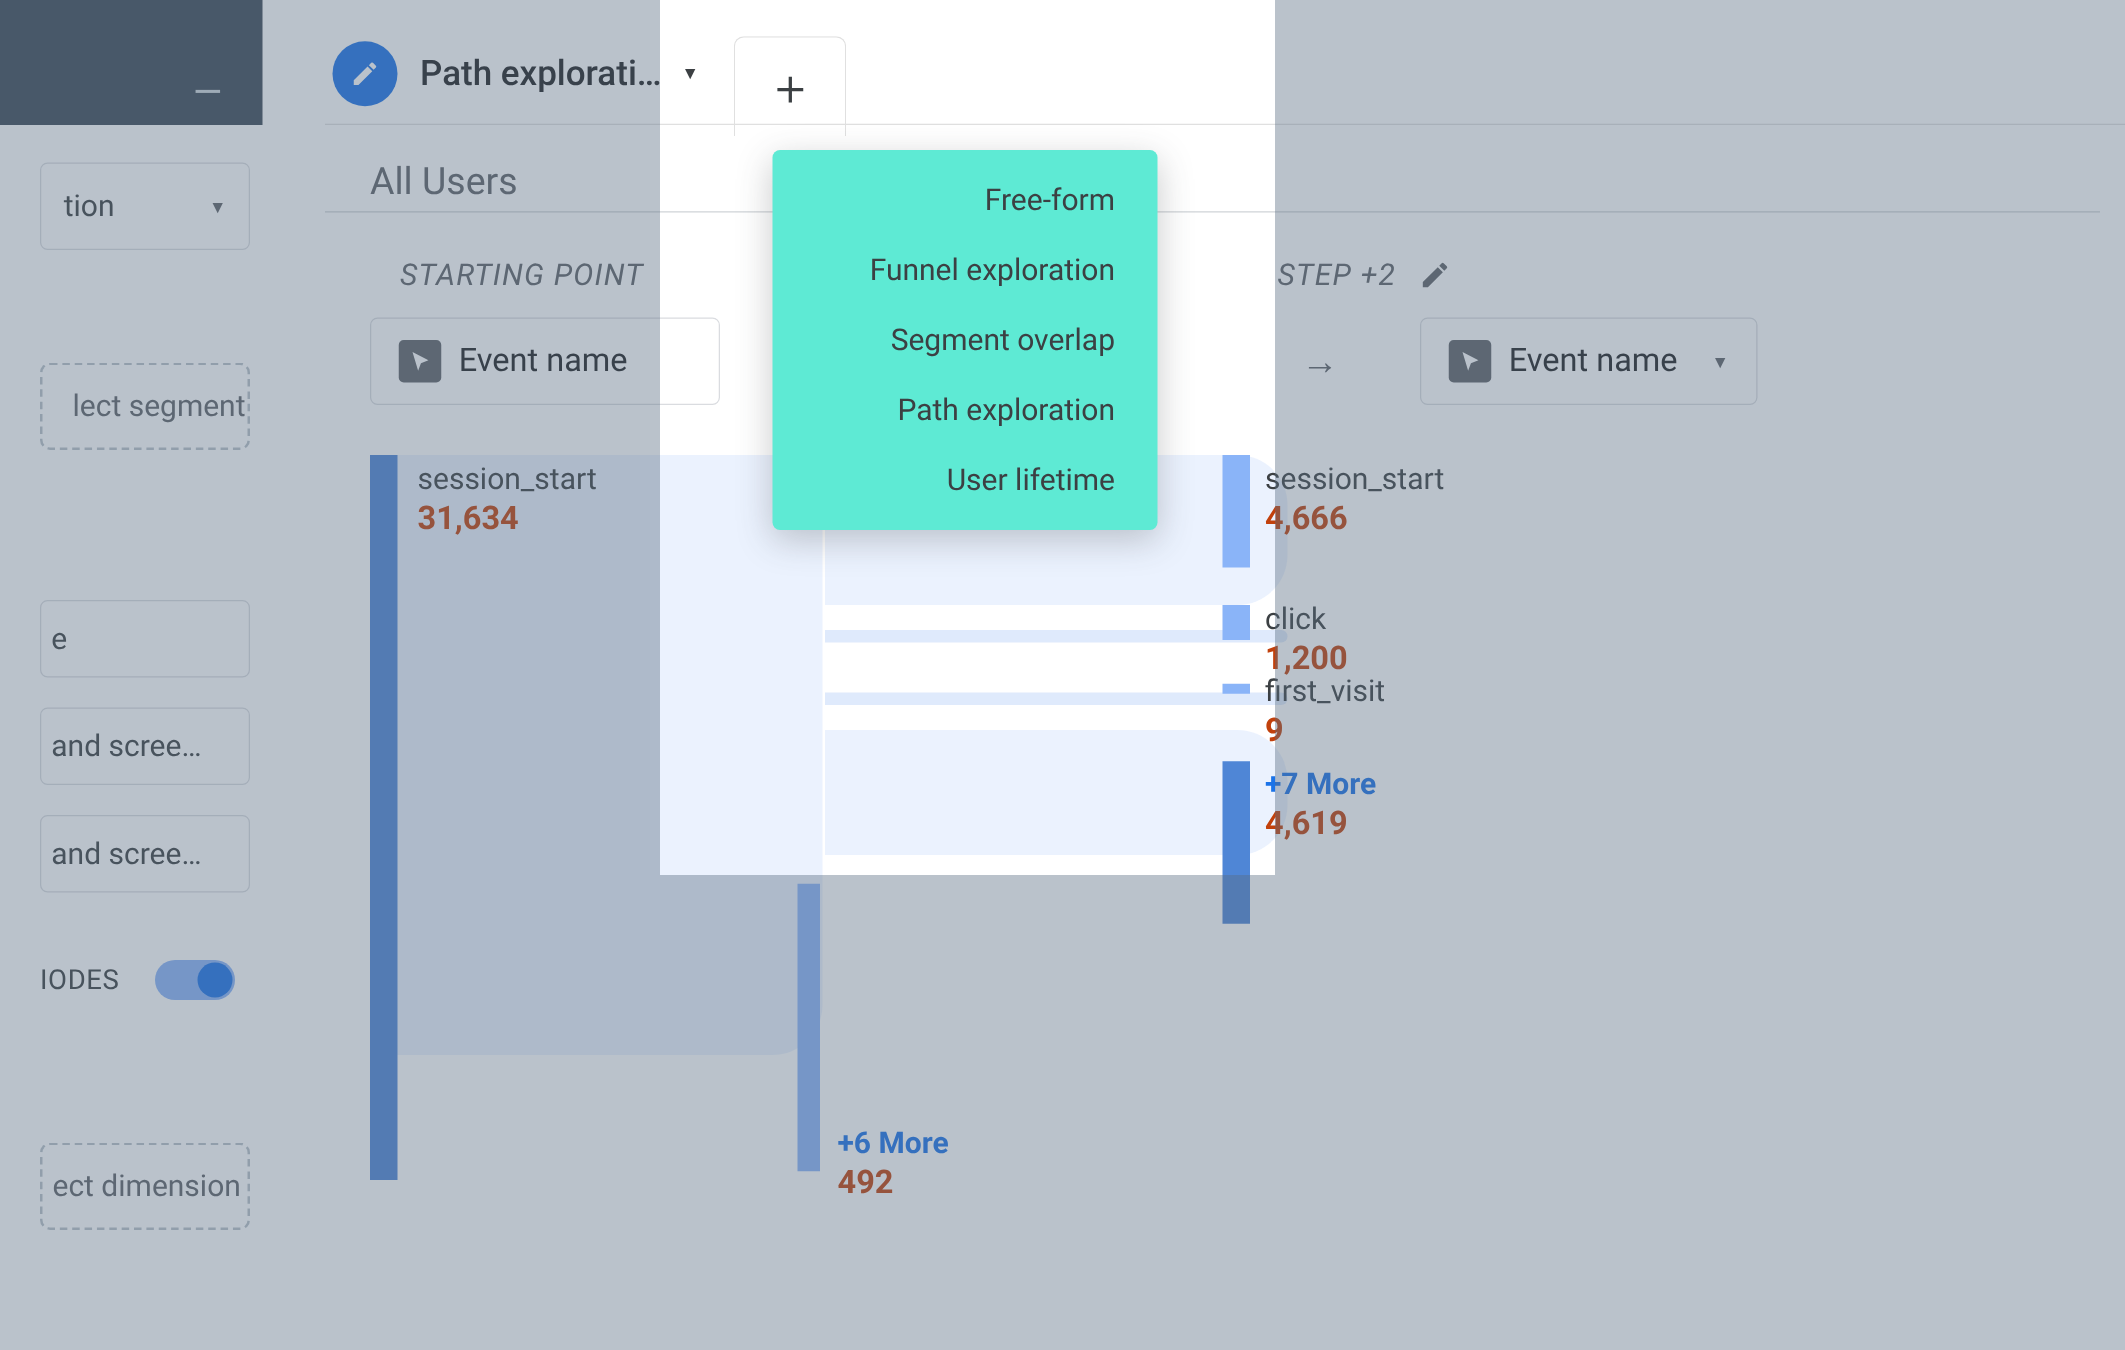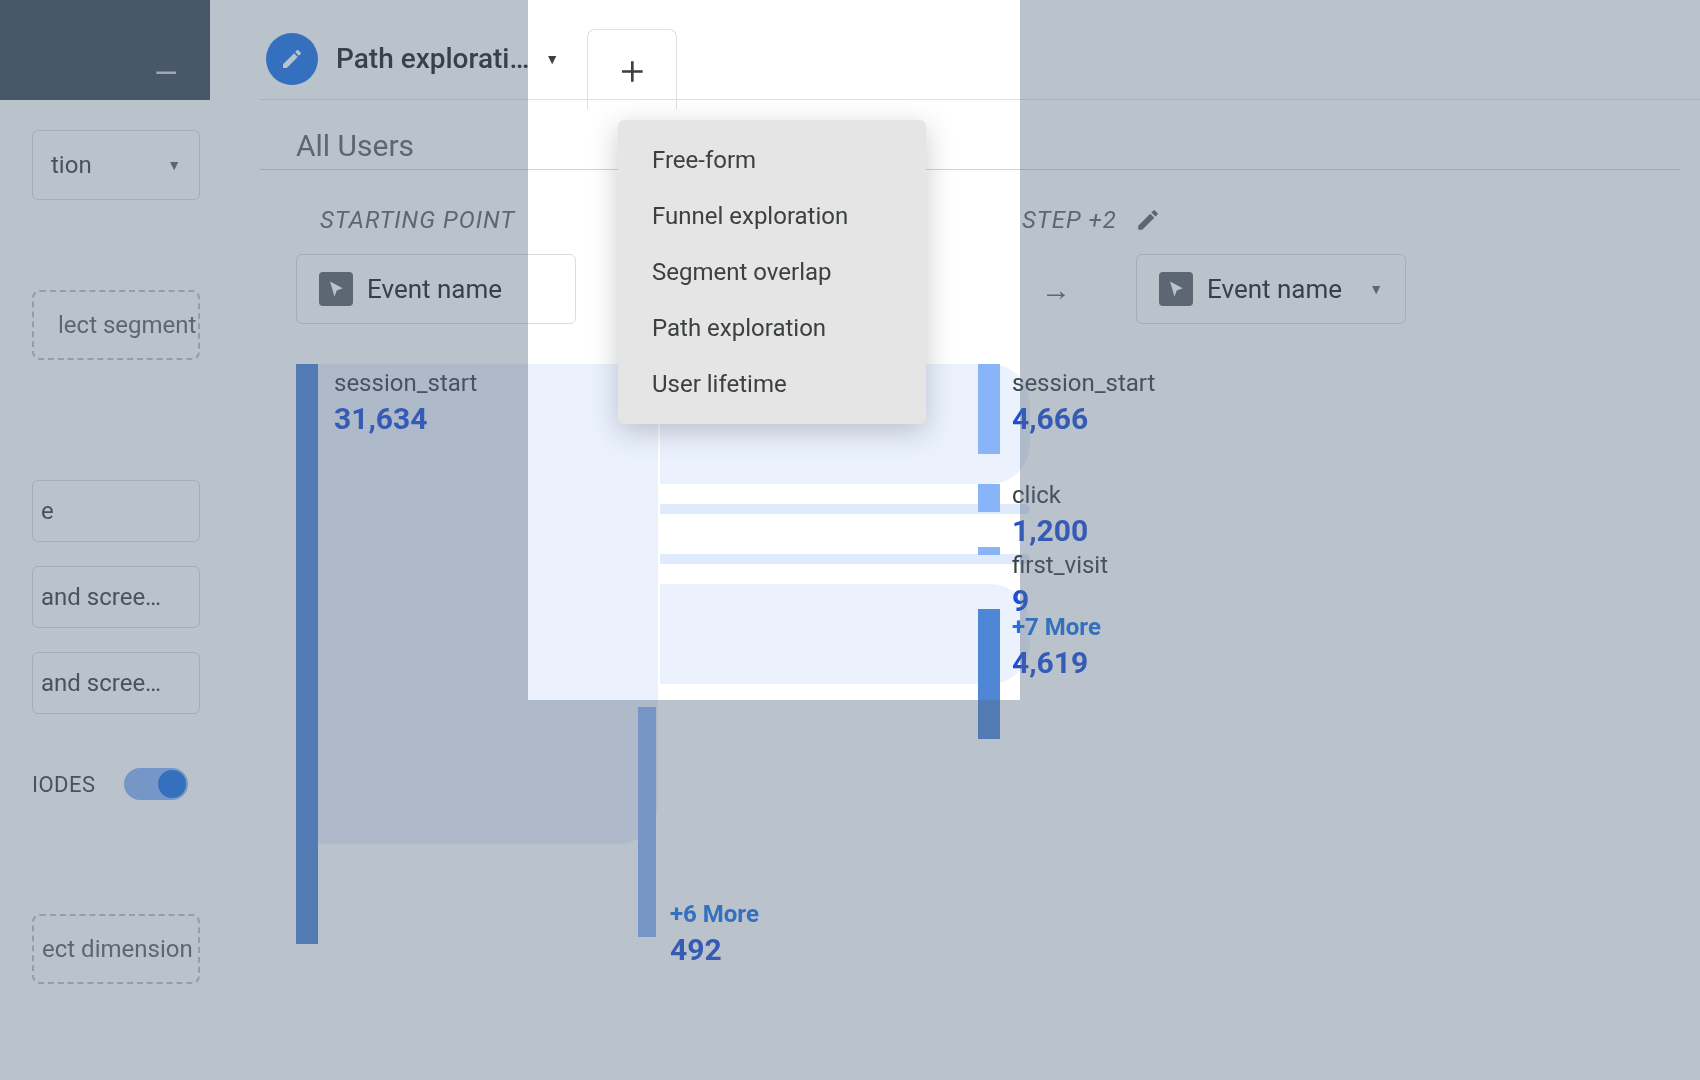--- a/index.html
+++ b/index.html
@@ -117,36 +117,36 @@
 
   
   .sankey { position: relative; height: 700px; margin-top: 10px; }
   .node-bar {
     position: absolute; background: #4f86d6; width: 22px;
   }
   .node-bar.lt { background: #8ab4f8; }
   .node-label {
     position: absolute; font-size: 24px; color: #3c4043; line-height: 1.3;
   }
-  .node-label .ct { font-weight: 700; color: #1d4ed8; font-size: 30px; }
+  .node-label .ct { font-weight: 700; color: #c2410c; font-size: 26px; }
   .more-link { color: #1a73e8; font-weight: 700; }
 
   
   .flow {
     position: absolute; background: #e8f0fe; opacity: .85;
     border-radius: 0 40px 40px 0;
   }
   .flow.thin { background: #d9e6fb; height: 10px; }
 
   
   .menu {
     position: absolute; left: 618px; top: 120px; width: 308px;
-    background: #e5e5e5; border-radius: 6px;
+    background: #5eead4; border-radius: 6px;
     box-shadow: 0 8px 28px rgba(60,64,67,.28);
-    padding: 12px 0; z-index: 50;
+    padding: 12px 0; z-index: 50; text-align: right;
   }
   .menu-item {
     padding: 14px 34px; font-size: 24px; color: #3c4043;
     cursor: pointer;
   }
   
   .veilpiece { position: absolute; background: rgba(90,110,130,.42); z-index: 40; }
   .vp-left  { left:0; top:0; width:528px; height:1080px; }
   .vp-right { left:1020px; top:0; width:680px; height:1080px; }
   .vp-bottom{ left:528px; top:700px; width:492px; height:380px; }
@@ -264,21 +264,21 @@
       <div class="ct">4,666</div>
     </div>
 
     <div class="node-bar lt" style="left:718px; top:150px; height:28px;"></div>
     <div class="node-label" style="left:752px; top:146px;">
       <div>click</div>
       <div class="ct">1,200</div>
     </div>
 
     <div class="node-bar lt" style="left:718px; top:213px; height:8px;"></div>
-    <div class="node-label" style="left:752px; top:216px;">
+    <div class="node-label" style="left:752px; top:204px;">
       <div>first_visit</div>
       <div class="ct">9</div>
     </div>
 
     <div class="node-bar" style="left:718px; top:275px; height:130px;"></div>
     <div class="node-label" style="left:752px; top:278px;">
       <div class="more-link">+7 More</div>
       <div class="ct">4,619</div>
     </div>
   </div>

